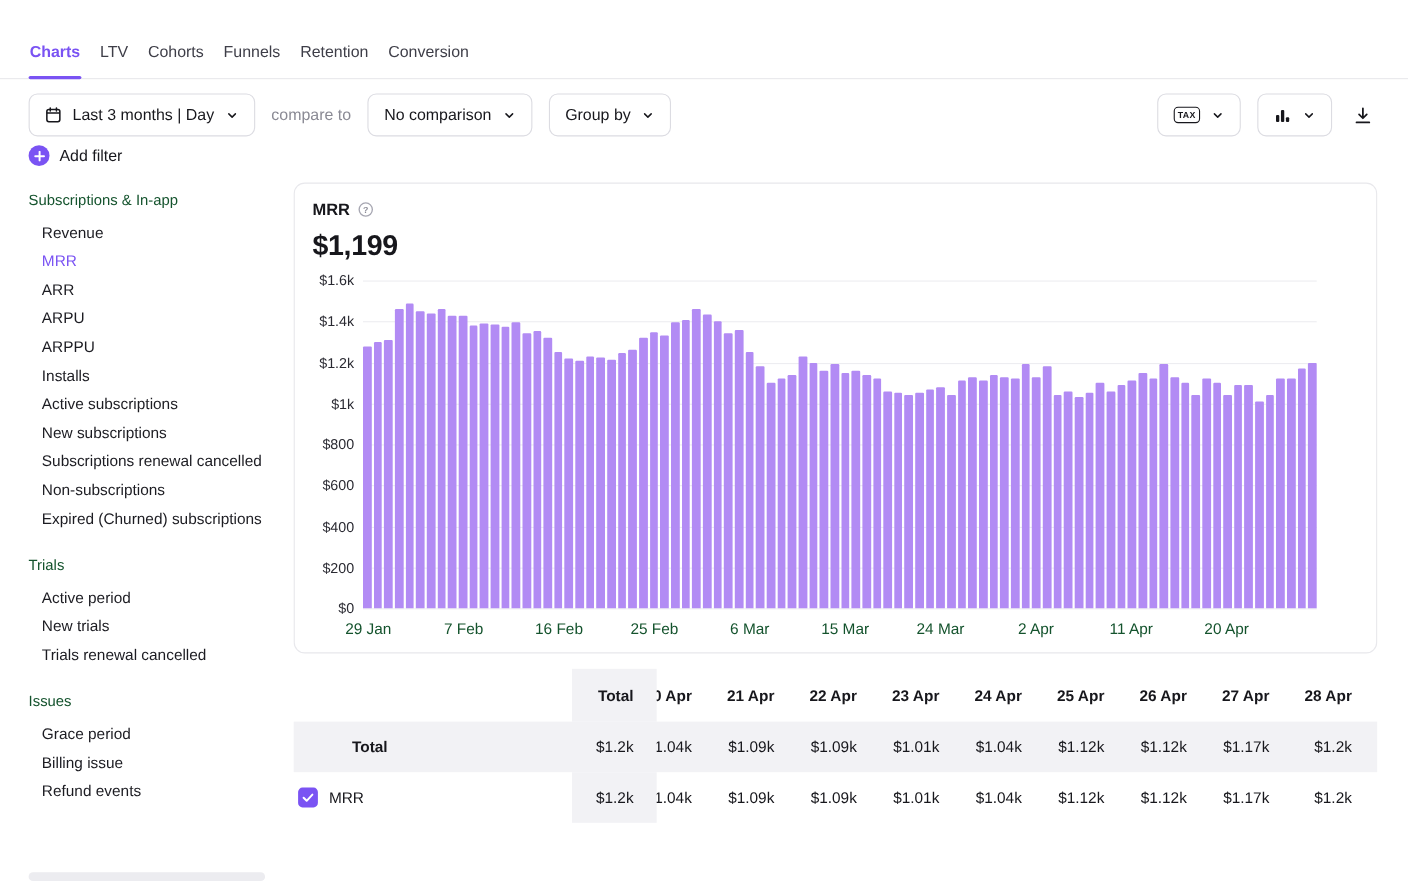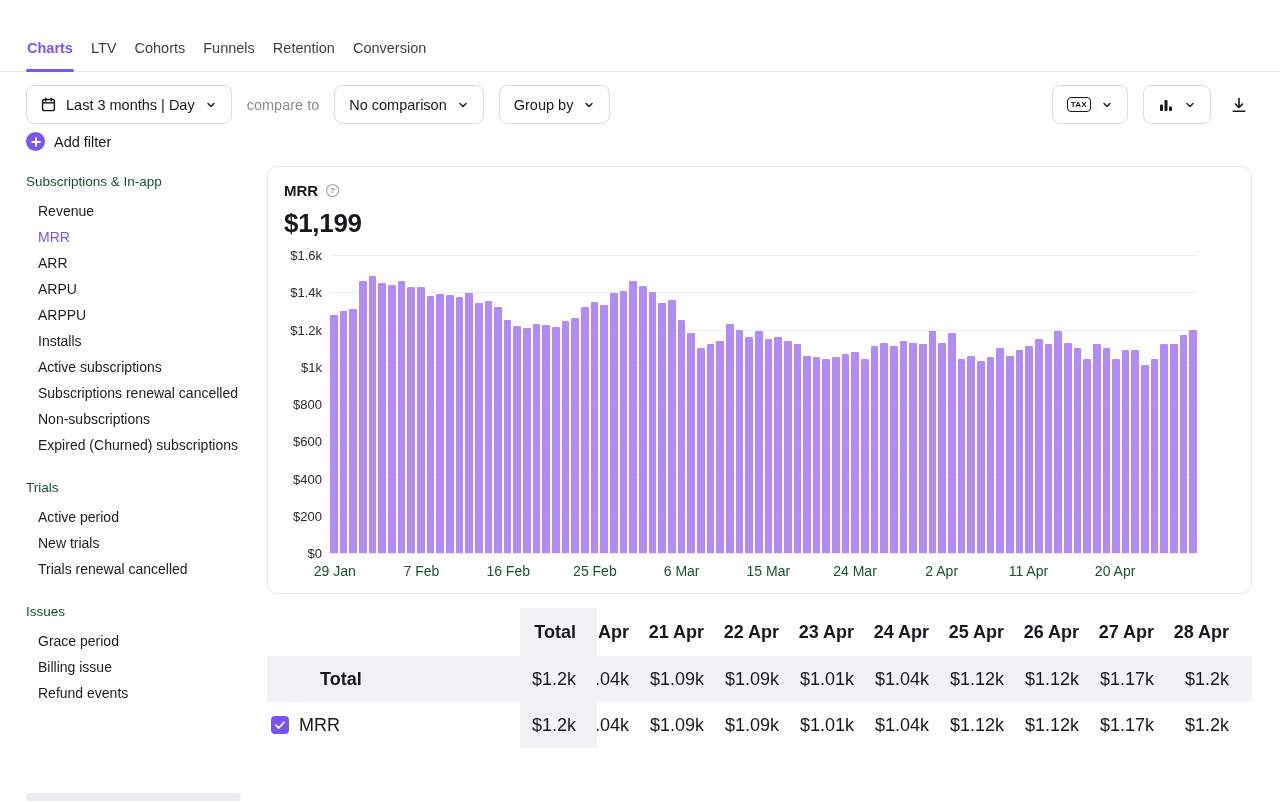--- a/index.html
+++ b/index.html
@@ -55,21 +55,21 @@
   .y-label{position:absolute;right:8px;font-size:13px;color:#2a2a32;transform:translateY(-50%);white-space:nowrap}
   .plot-col{flex:1;min-width:0}
   .plot{position:relative;height:298px}
   .gridline{position:absolute;left:0;right:0;height:1px;background:#ededf1;z-index:0}
   .bars{position:absolute;inset:0;display:flex;align-items:flex-end;gap:2px;z-index:1}
   .bar{flex:1;background:#b28bf4;border-radius:1px 1px 0 0;min-width:0}
   .x-axis{position:relative;height:28px}
   .x-label{position:absolute;top:10px;transform:translateX(-50%);font-size:14px;color:#14532d;white-space:nowrap}
 
   
-  .datatable{margin-top:14px;font-size:18px}
+  .datatable{margin-top:14px;font-size:14px}
   .t-row{display:flex;align-items:stretch;height:46px}
   .t-row.header{height:48px}
   .t-row.header .cell-total,.t-row.header .d-cell{font-weight:700}
   .t-row.total-row{background:#f2f2f5}
   .t-label{flex:1;display:flex;align-items:center;min-width:0}
   .t-label.with-check{padding-left:4px;gap:10px}
   .lbl-total{padding-left:53px;font-weight:700}
   .cell-total{width:77px;flex:none;background:#f2f2f5;display:flex;align-items:center;
     justify-content:flex-end;padding-right:21px}
   .t-dates{width:655px;flex:none;overflow:hidden}
@@ -160,20 +160,21 @@
     <aside>
         <div class="side-section">
           <div class="section-label">Subscriptions &amp; In-app</div>
           <div class="side-item">Revenue</div>
           <div class="side-item active">MRR</div>
           <div class="side-item">ARR</div>
           <div class="side-item">ARPU</div>
           <div class="side-item">ARPPU</div>
           <div class="side-item">Installs</div>
           <div class="side-item">Active subscriptions</div>
+          <div class="side-item">New subscriptions</div>
           <div class="side-item">Subscriptions renewal cancelled</div>
           <div class="side-item">Non-subscriptions</div>
           <div class="side-item">Expired (Churned) subscriptions</div>
         </div>
         <div class="side-section">
           <div class="section-label">Trials</div>
           <div class="side-item">Active period</div>
           <div class="side-item">New trials</div>
           <div class="side-item">Trials renewal cancelled</div>
         </div>

